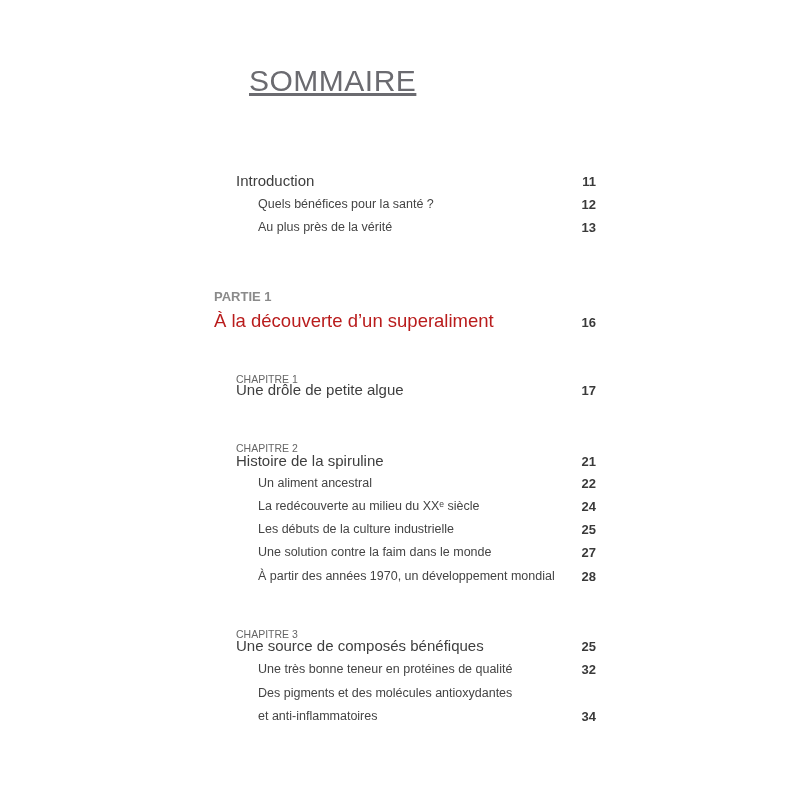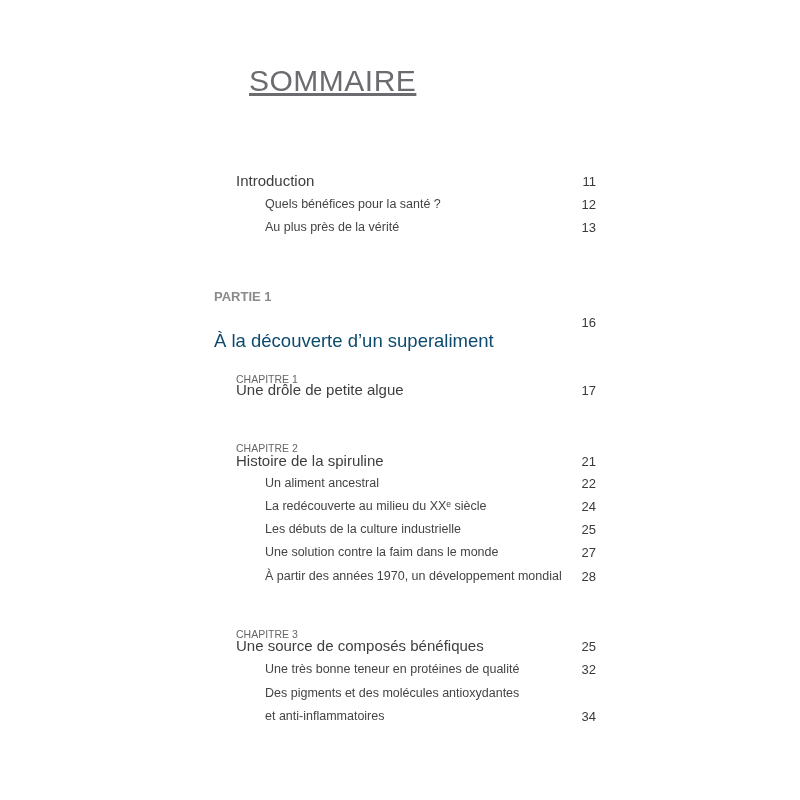--- a/index.html
+++ b/index.html
@@ -2,25 +2,25 @@
 <html><head>
   <meta charset="utf-8">
   <style>
     html, body { margin: 0; padding: 0; background: #ffffff; }
     body { width: 800px; height: 800px; position: relative; overflow: hidden;
            font-family: "Liberation Sans", "DejaVu Sans", sans-serif; color: #4a4a4a; }
     .title { position: absolute; left: 249px; top: 64px; font-size: 30px; color: #6b6b70;
              letter-spacing: 0.5px; font-weight: 300; text-decoration: underline; }
     .row { position: absolute; left: 0; width: 800px; height: 20px; }
     .row .label { position: absolute; white-space: nowrap; }
-    .row .page { position: absolute; right: 204px; font-size: 13px; color: #3a3a3a; }
+    .row .page { position: absolute; right: 204px; font-size: 13px; color: #3a3a3a; font-weight: bold; }
     .l1 { font-size: 15px; color: #3e3e3e; }
-    .l2 { font-size: 12.5px; color: #444; margin-left: 7px; }
+    .l2 { font-size: 12.5px; color: #444; }
     .part-label { position: absolute; left: 214px; font-size: 13px; color: #8a8a8a; font-weight: bold; }
-    .part-title { font-size: 18.5px; color: #0c4a6e; margin-top: 20px; }
+    .part-title { font-size: 18.5px; color: #b91c1c; }
     .chap-label { position: absolute; left: 236px; font-size: 10.5px; color: #666; margin-top: 11px; }
   </style>
 </head>
 <body>
 
 <div class="title">SOMMAIRE</div>
 
 <div class="row" style="top:172px">
   <span class="label l1" style="left:236px">Introduction</span>
   <span class="page" style="top:2px">11</span>

